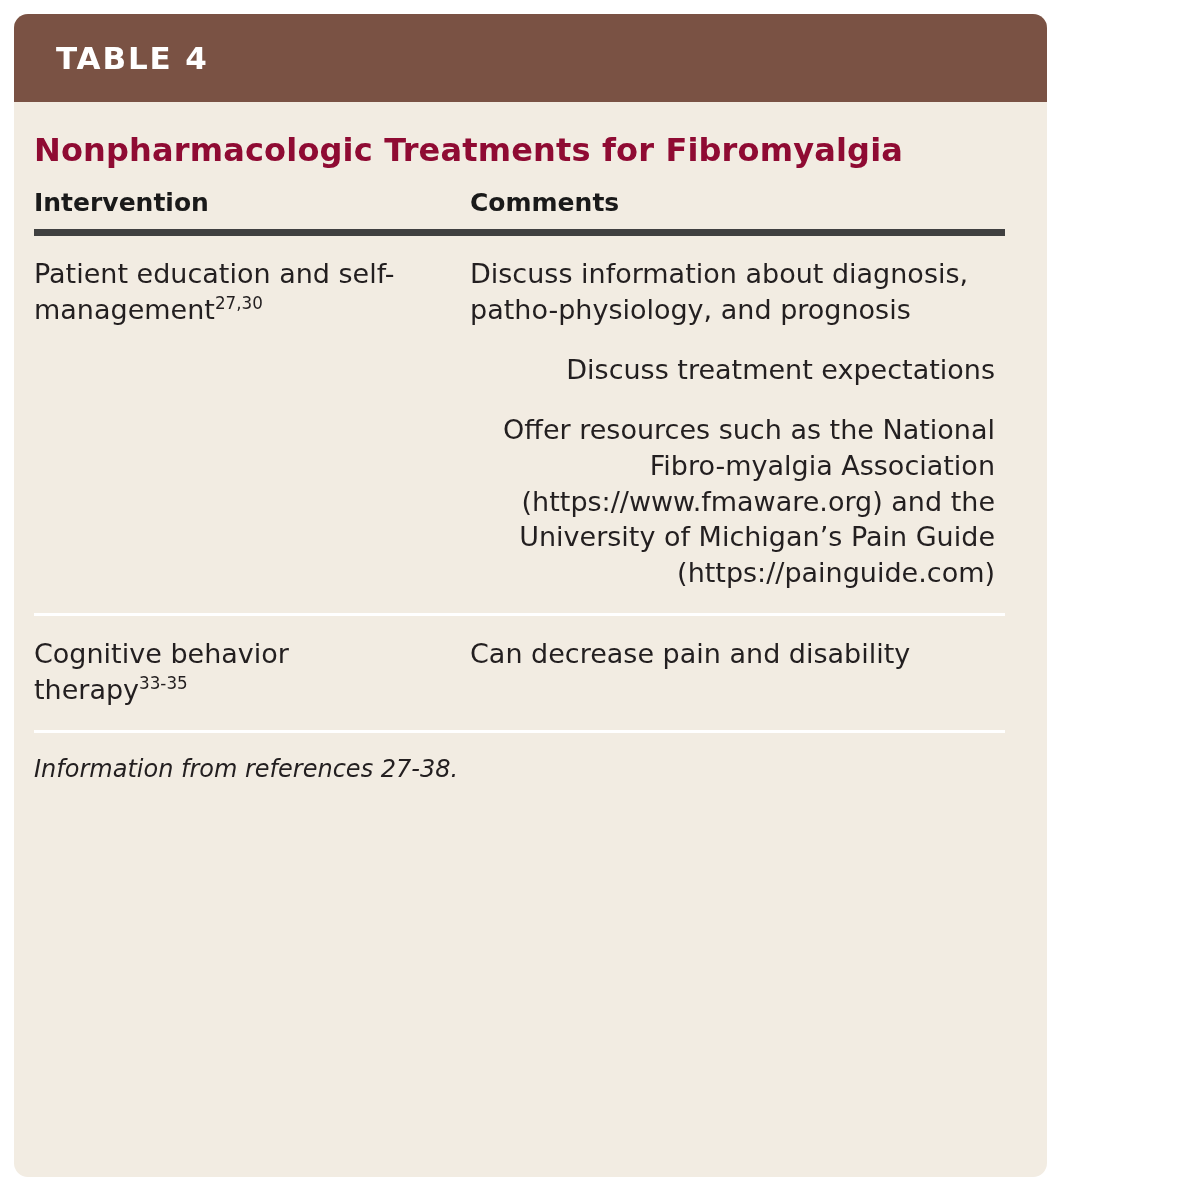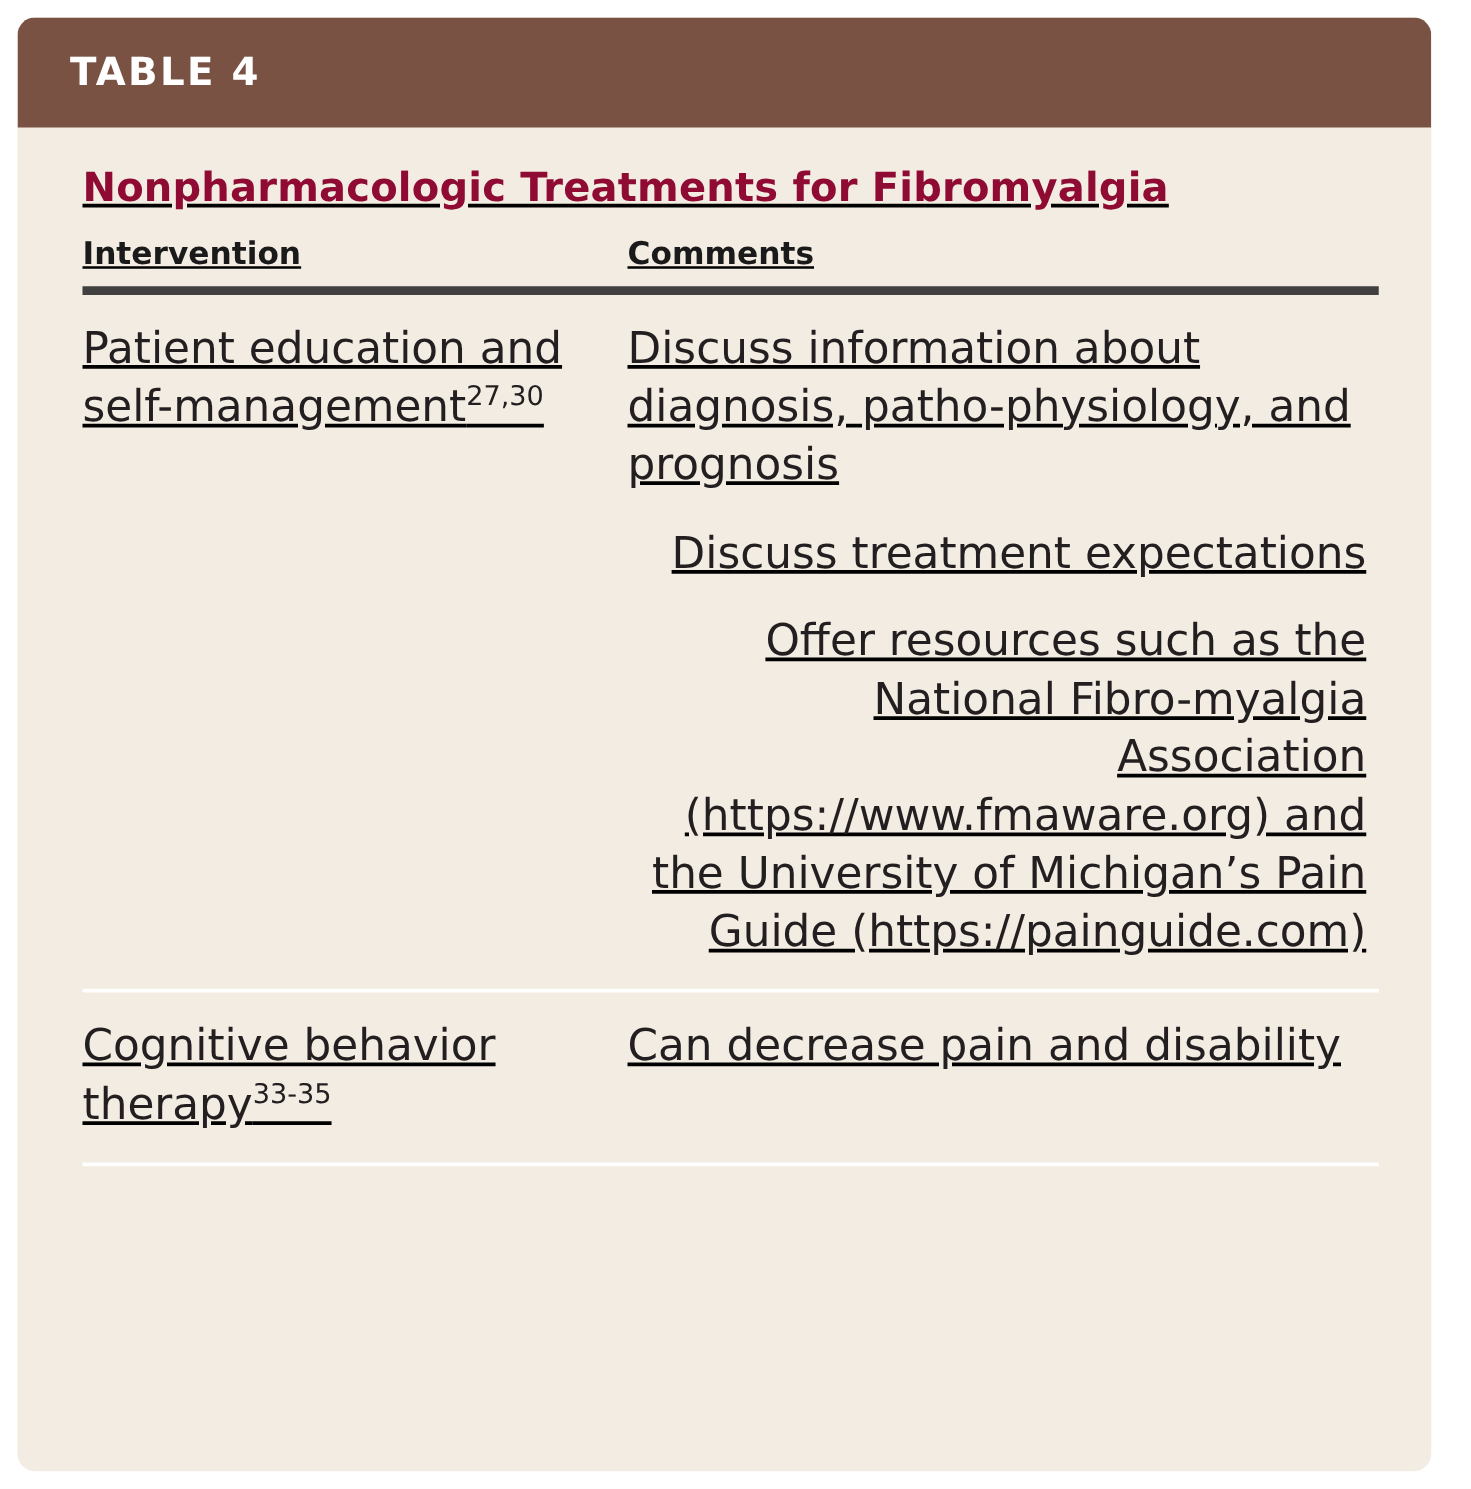--- a/index.html
+++ b/index.html
@@ -10,21 +10,21 @@
   body {
     width: 1177px;
     height: 1191px;
     font-family: "DejaVu Sans", "Liberation Sans", sans-serif;
     -webkit-font-smoothing: antialiased;
   }
   .table-card {
     position: absolute;
     left: 14px;
     top: 14px;
-    width: 1131px;
+    width: 1033px;
     height: 1163px;
     background: #f2ece2;
     border-radius: 14px;
     overflow: hidden;
     box-sizing: border-box;
   }
   .table-header {
     height: 88px;
     background: #7a5244;
     display: flex;
@@ -33,23 +33,22 @@
     box-sizing: border-box;
   }
   .table-header-label {
     color: #ffffff;
     font-size: 31px;
     font-weight: bold;
     letter-spacing: 0.06em;
     font-family: "DejaVu Sans", "Liberation Sans", sans-serif;
   }
   .body-area {
-    padding: 0 42px 0 52px;
+    padding: 0 42px 0 20px;
     box-sizing: border-box;
-    text-decoration: underline;
   }
   .table-title {
     color: #8f0b33;
     font-size: 32px;
     font-weight: bold;
     padding-top: 28px;
     padding-bottom: 4px;
     line-height: 1.25;
     letter-spacing: 0.005em;
   }
@@ -67,21 +66,21 @@
     font-weight: bold;
     color: #1a1a1a;
     padding: 14px 0 12px 0;
     border-bottom: 7px solid #404040;
     vertical-align: bottom;
   }
   th.colhead.second { padding-left: 46px; }
 
   td.cell {
     vertical-align: top;
-    font-size: 35px;
+    font-size: 27px;
     color: #231f20;
     line-height: 1.33;
     padding: 20px 0 22px 0;
     border-bottom: 3px solid #ffffff;
   }
   td.cell.second { padding-left: 46px; padding-right: 10px; }
   tr.last td.cell { border-bottom: 3px solid #ffffff; }
 
   .para { margin: 0 0 0 0; }
   .para + .para { margin-top: 24px; text-align: right; }
@@ -134,15 +133,16 @@
         </tr>
         <tr>
           <td class="cell"><span>Cognitive behavior therapy</span><sup>33-35</sup></td>
           <td class="cell second">
             <div class="para">Can decrease pain and disability</div>
           </td>
         </tr>
       </tbody>
     </table>
 
+    <div class="footnote">Information from references 27-38.</div>
 
   </div>
 </div>
 
 </body></html>

